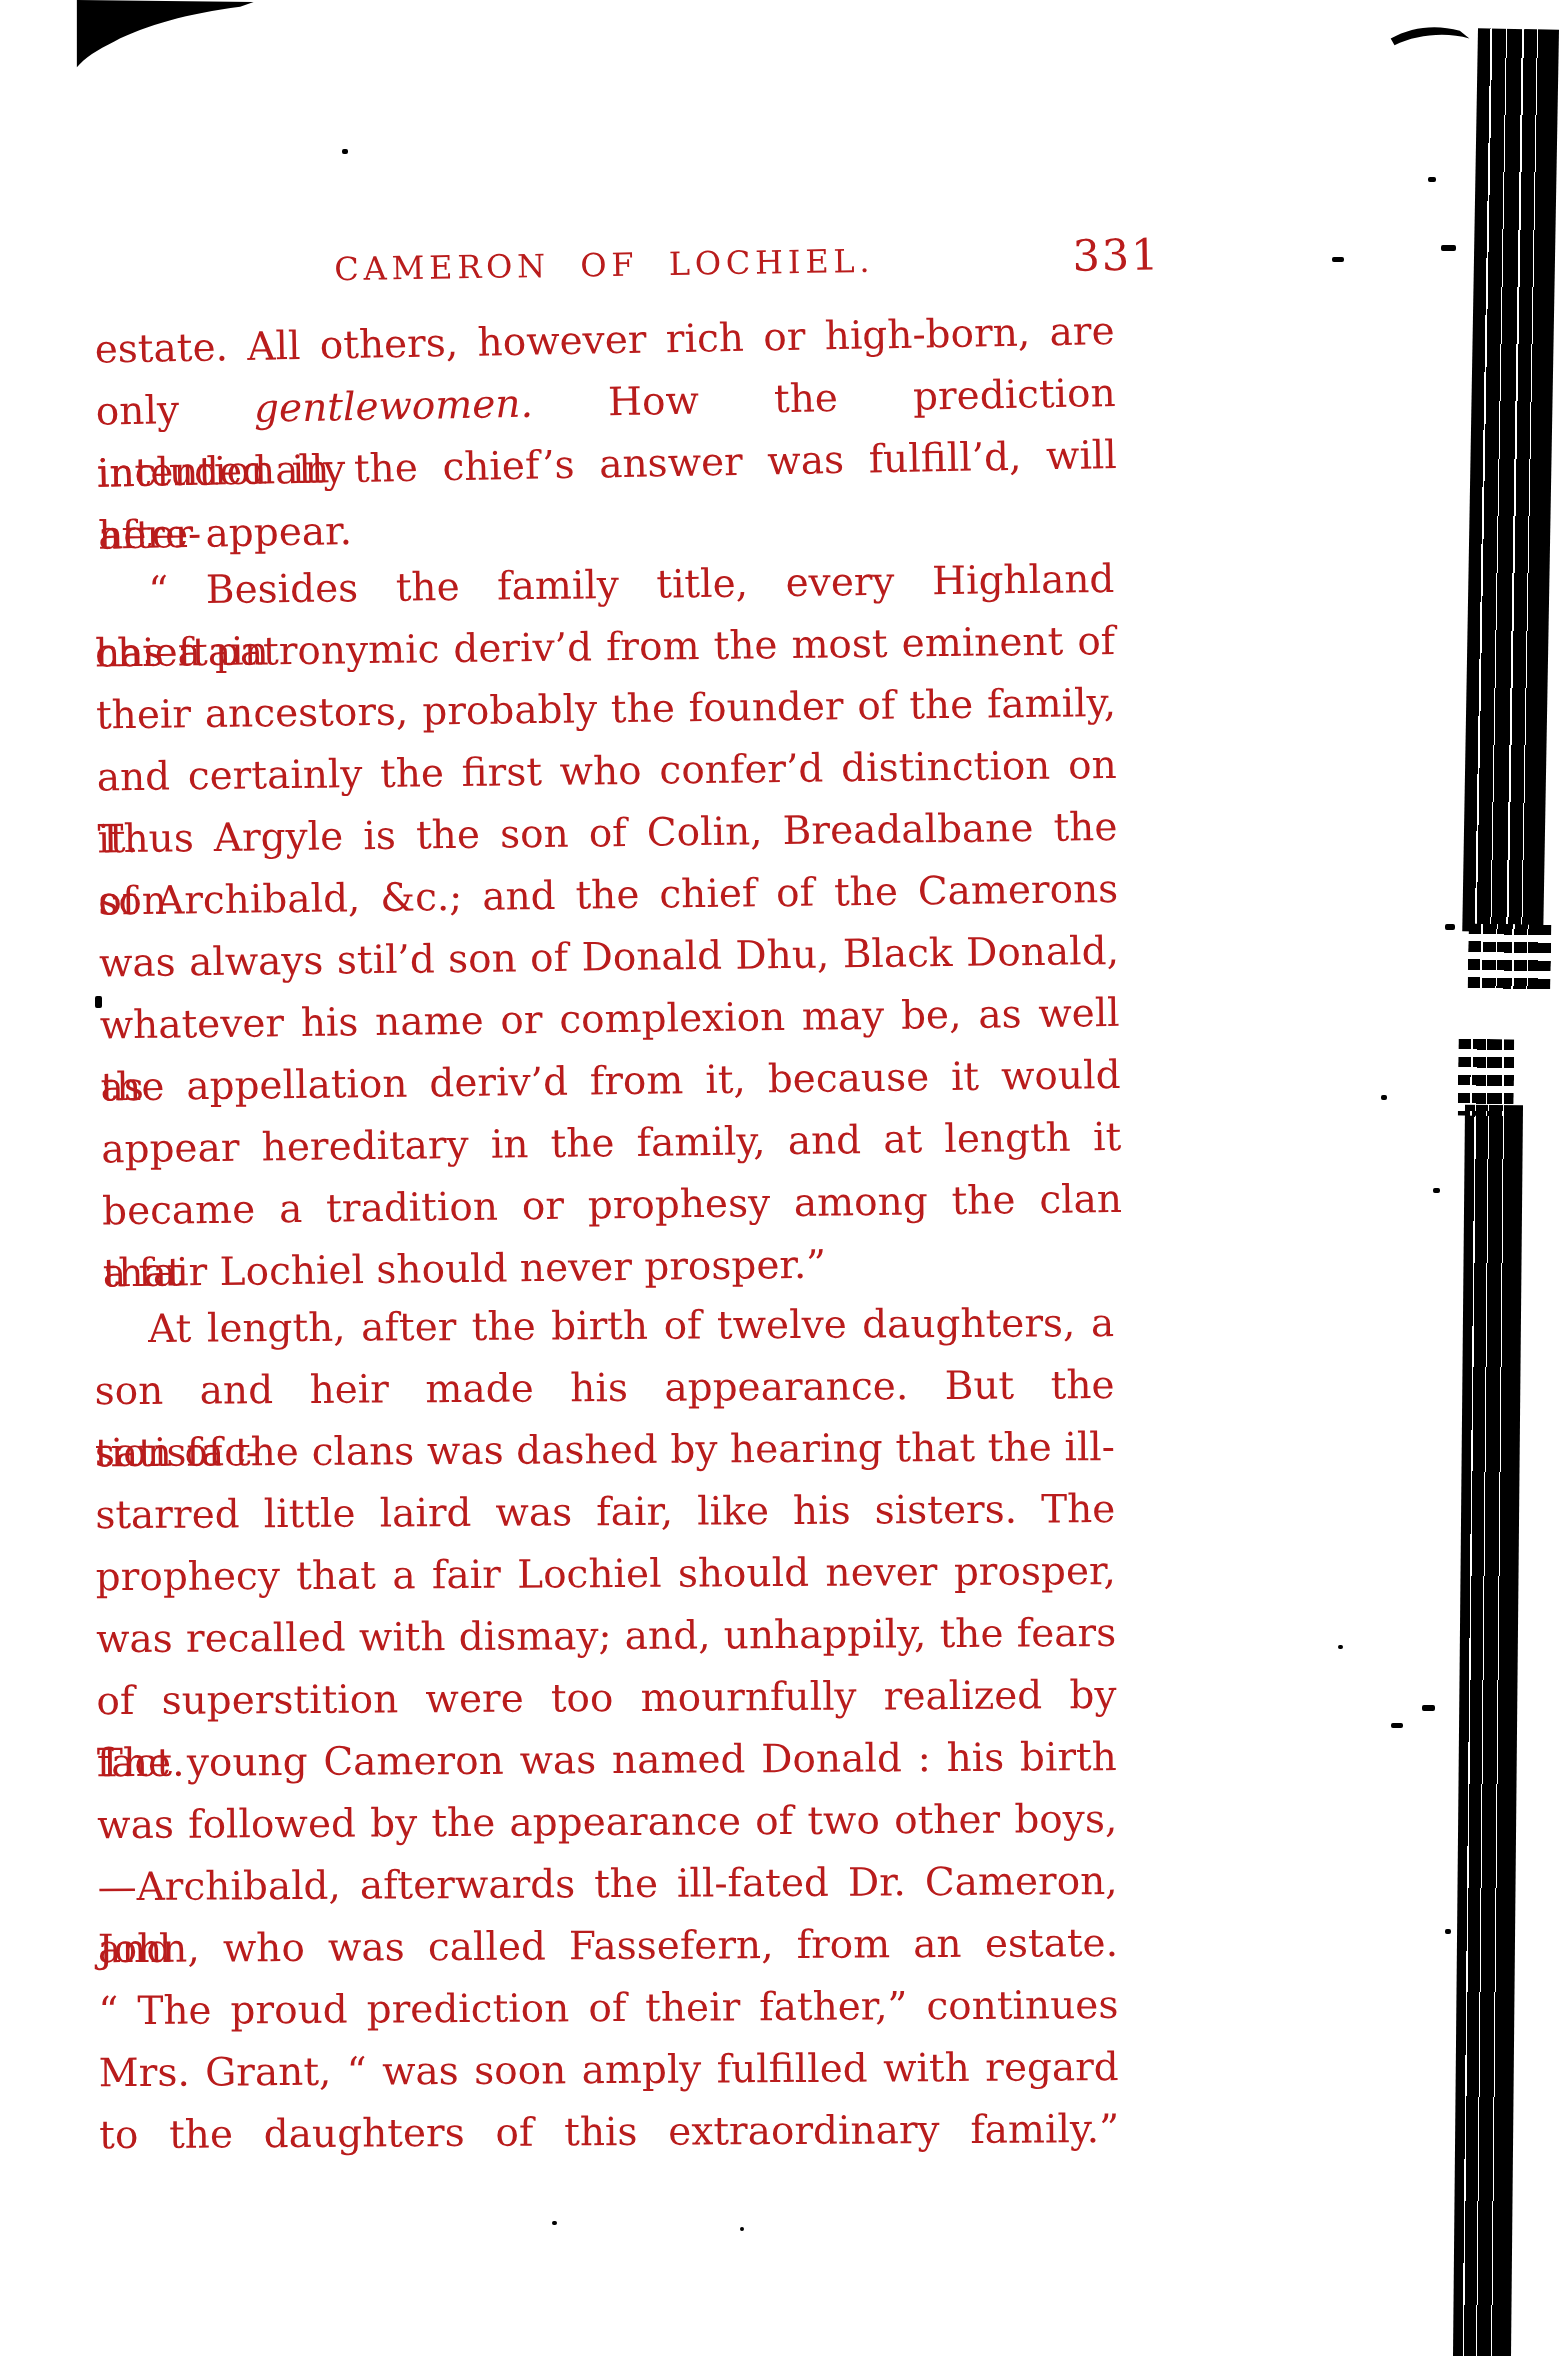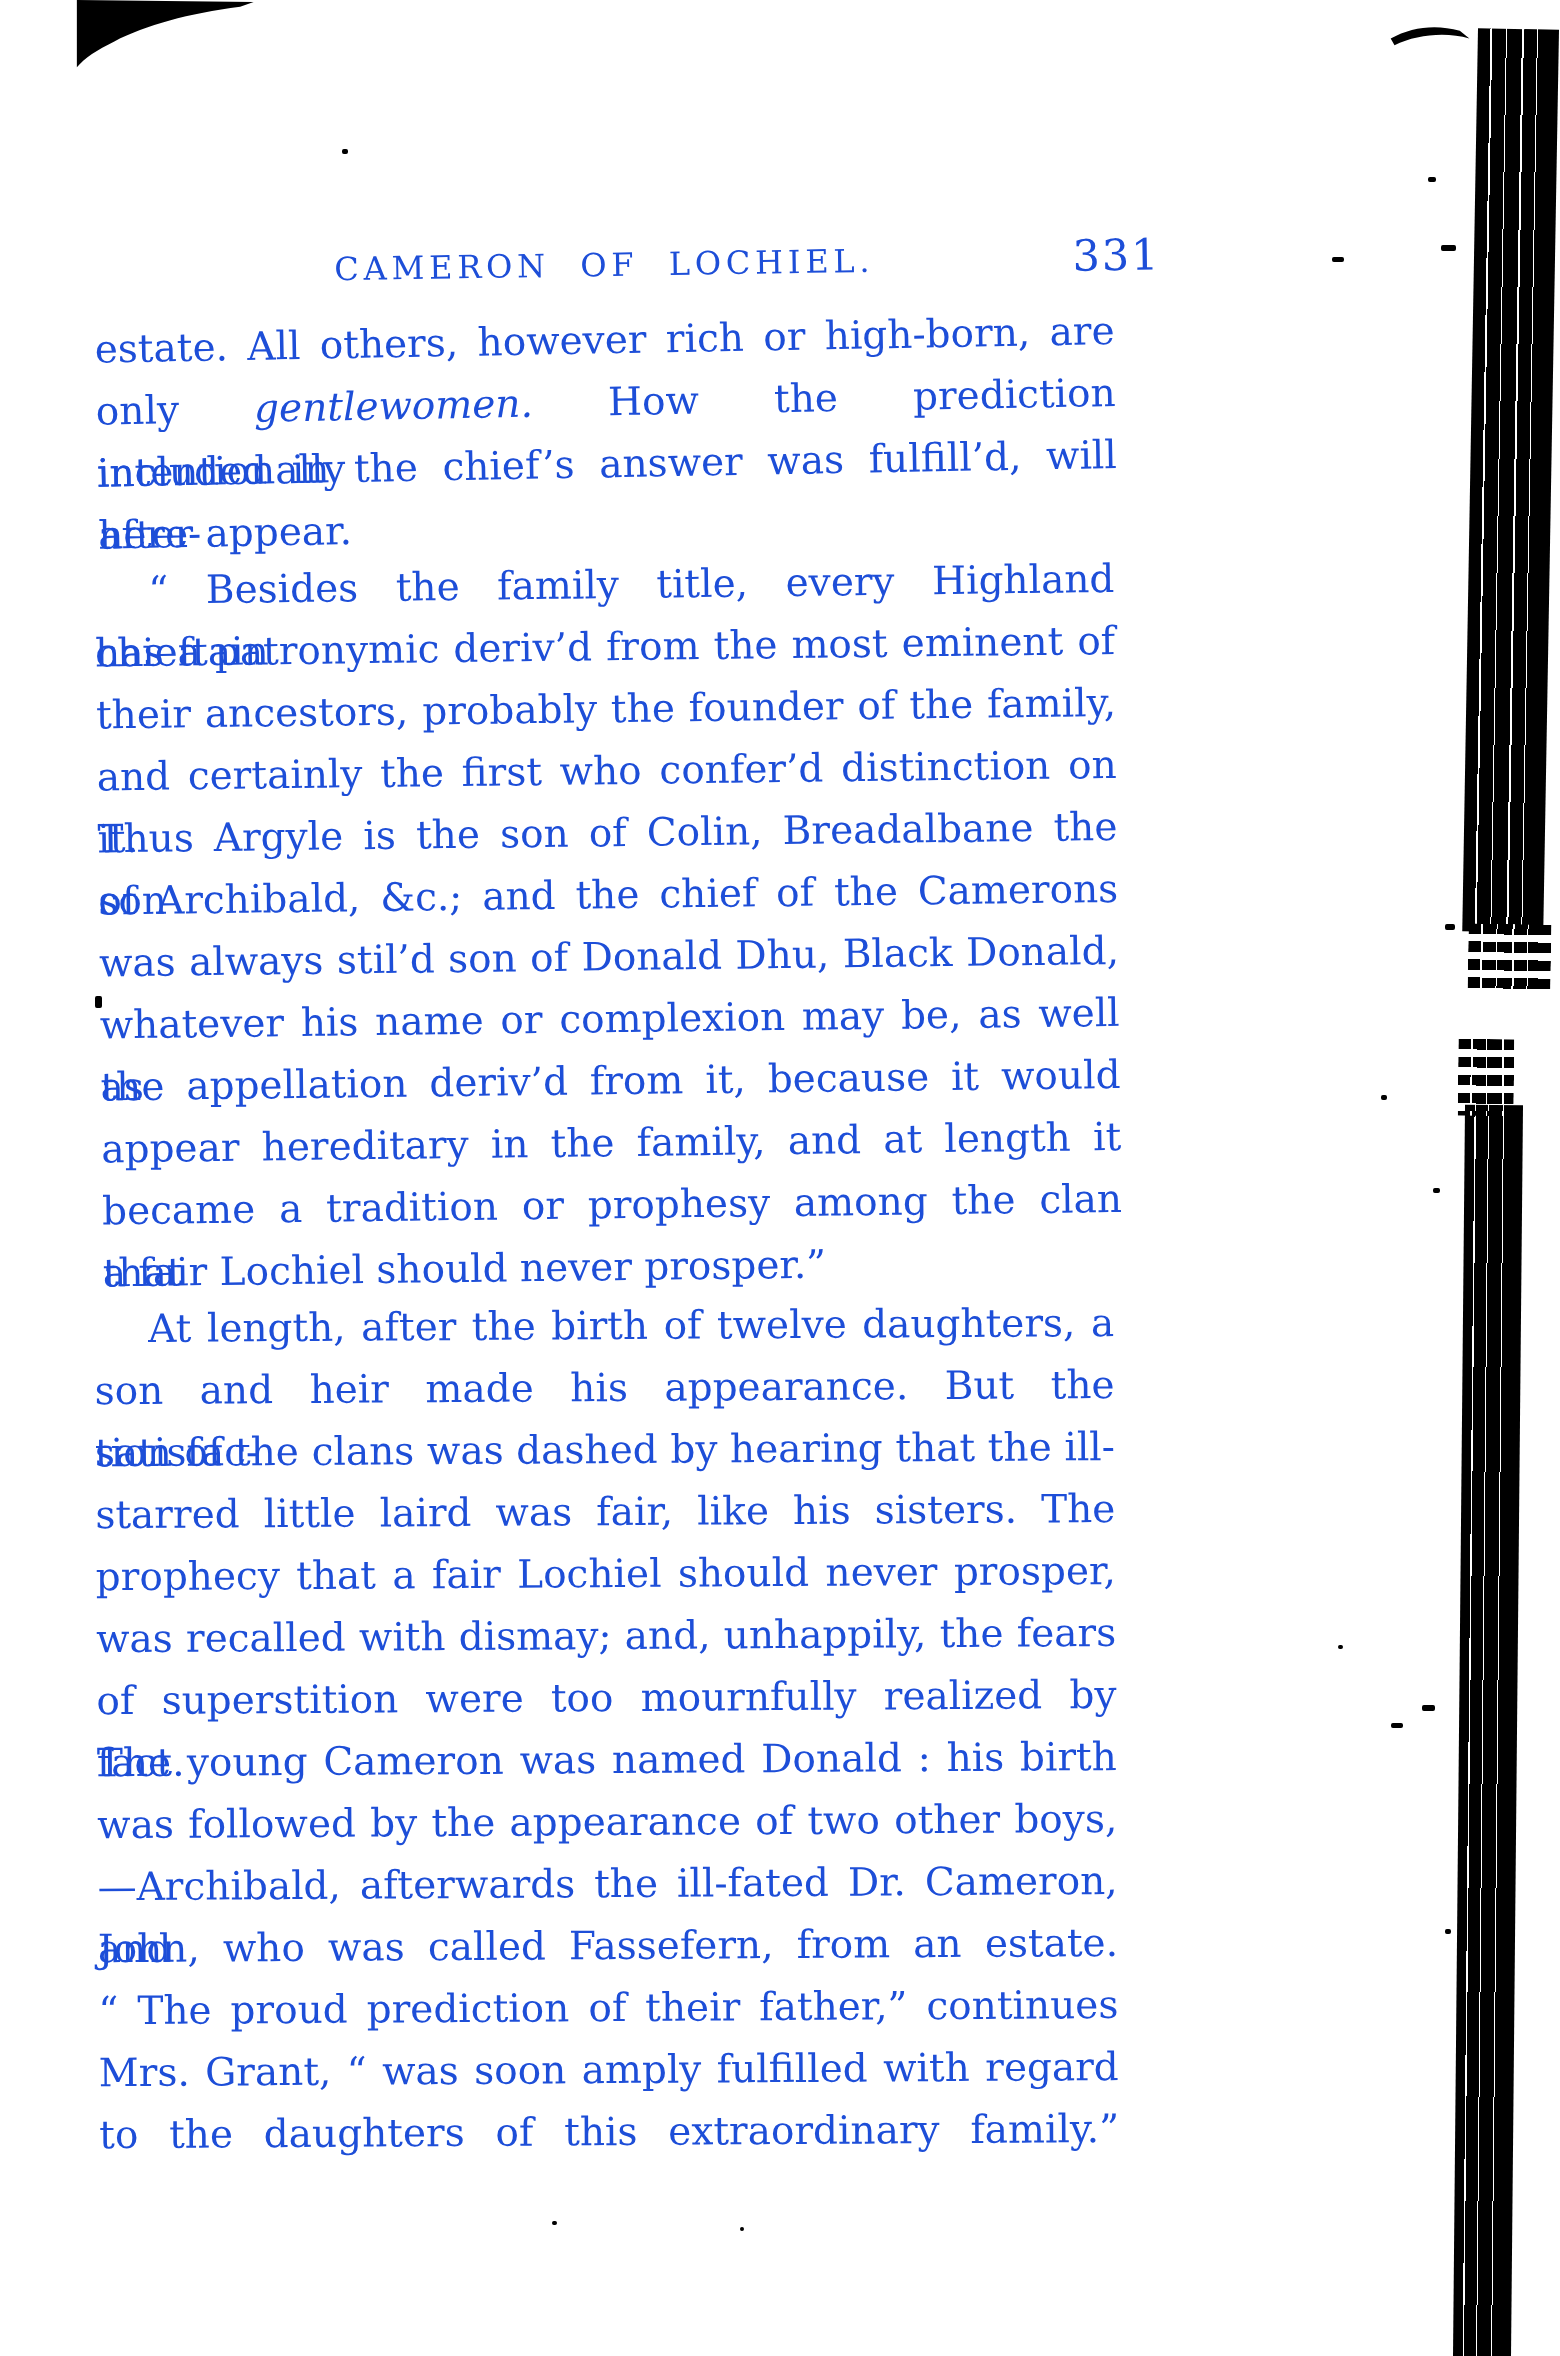--- a/index.html
+++ b/index.html
@@ -2,21 +2,21 @@
 <html><head>
 <meta charset="utf-8">
 <style>
   html,body{margin:0;padding:0;background:#ffffff;}
   .page{
     position:relative;
     width:1560px;height:2357px;
     background:#ffffff;
     overflow:hidden;
     font-family:"DejaVu Serif", serif;
-    color:#1d4ed8;
+    color:#b91c1c;
   }
   
   .running-head{
     position:absolute;left:94px;top:238px;width:1020px;height:58px;
     transform:rotate(-0.9deg);transform-origin:100% 0;
   }
   .head-title{
     position:absolute;left:50%;top:0;transform:translateX(-50%);
     font-size:32px;letter-spacing:4.8px;word-spacing:15.4px;white-space:nowrap;
   }

